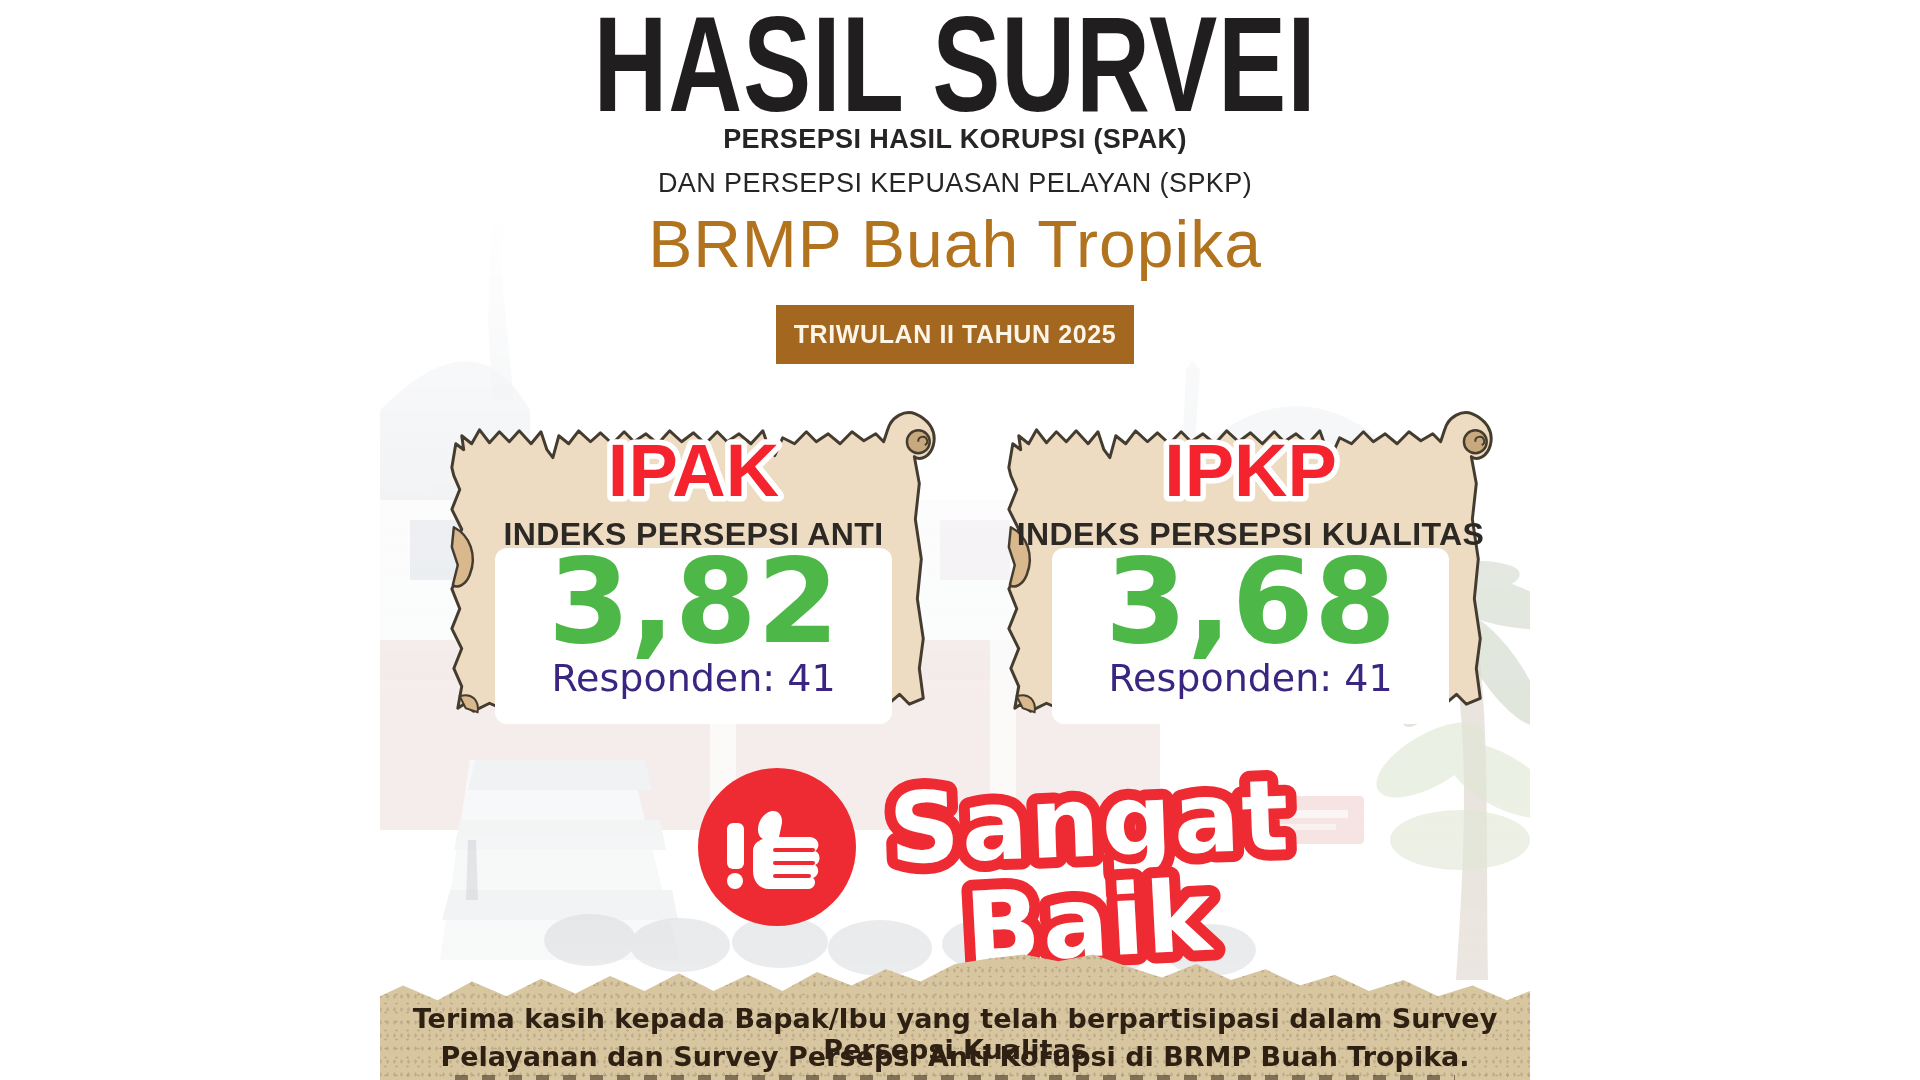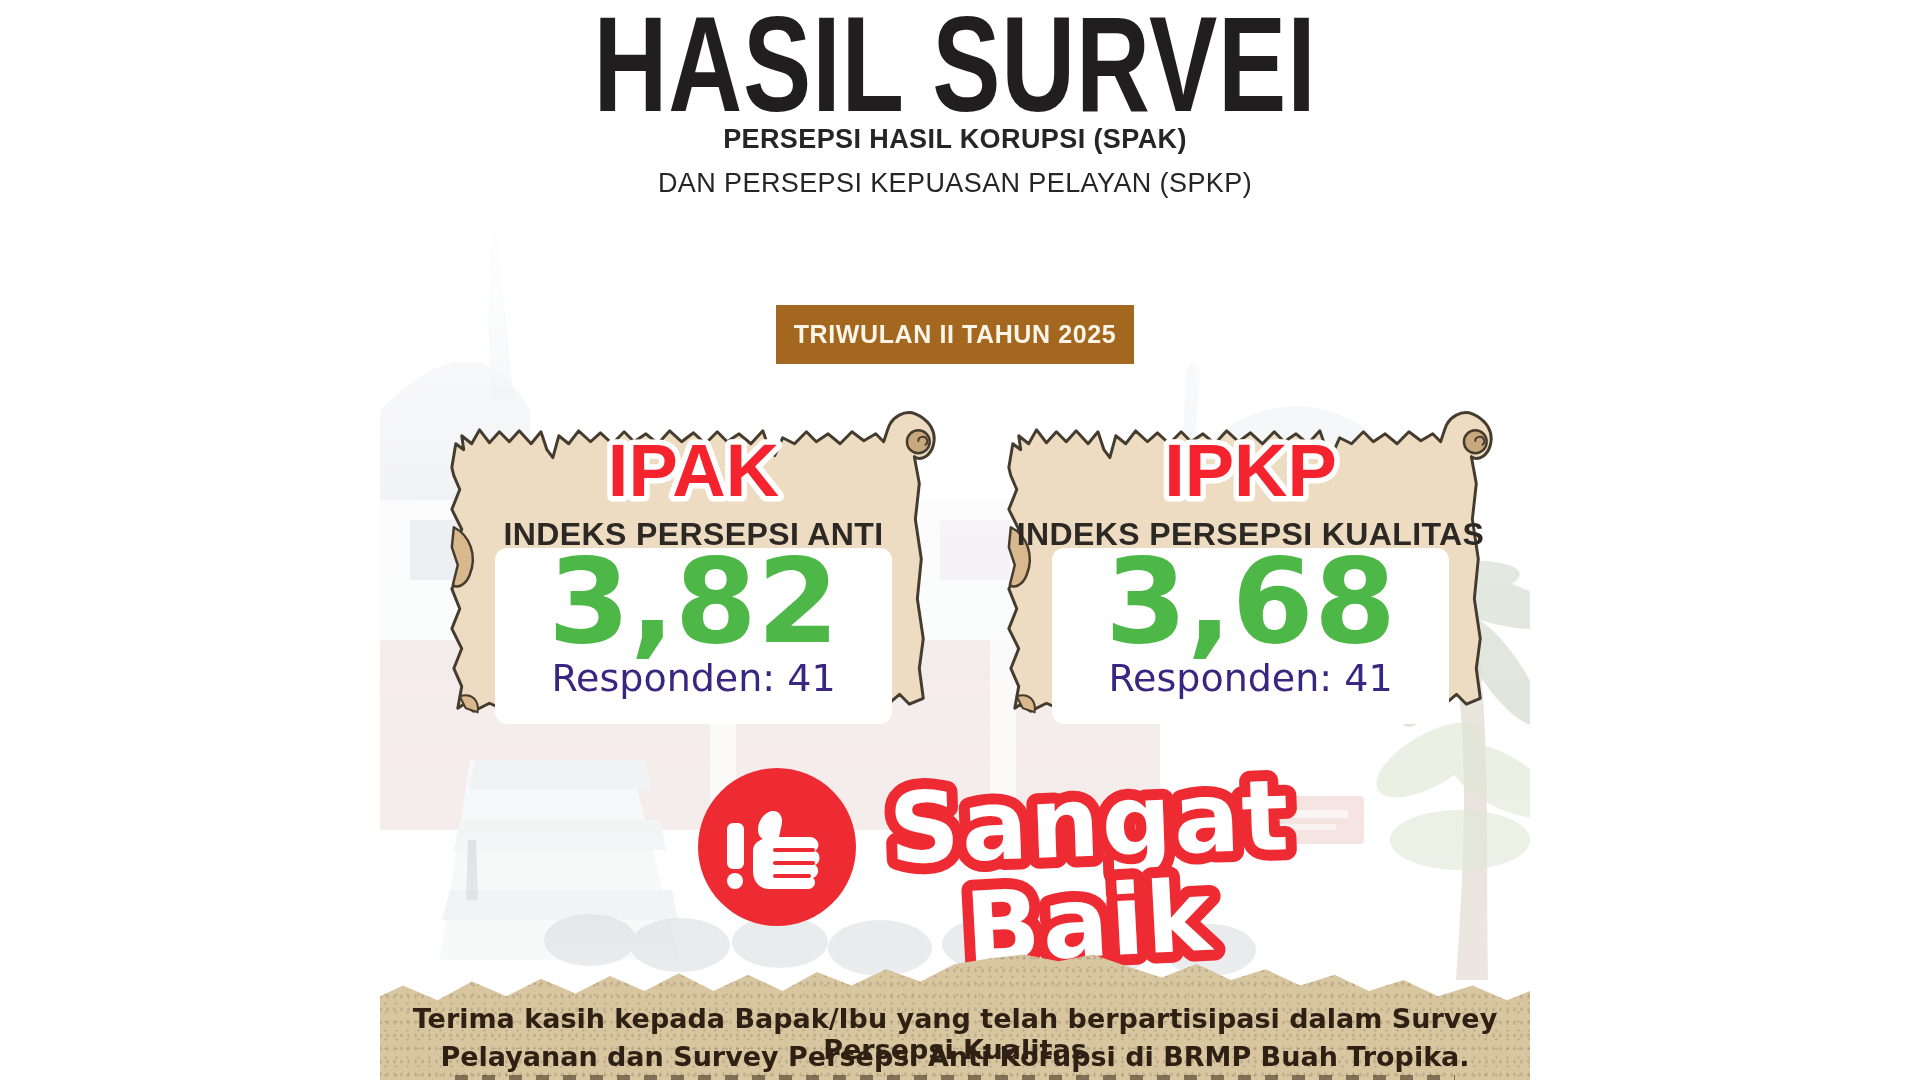--- a/index.html
+++ b/index.html
@@ -137,20 +137,21 @@
         <path d="M487,44 a4.5,4.5 0 1,1 6.5,3.5" fill="none" stroke="#453c30" stroke-width="2"></path>
         <path d="M18,130 C34,138 42,158 34,178 C30,188 22,192 17,188 L22,168 16,150 Z" fill="#d8b88c" stroke="#453c30" stroke-width="2.5" stroke-linejoin="round"></path>
         <path d="M24,300 C36,296 44,304 42,316 L30,312 Z" fill="#d8b88c" stroke="#453c30" stroke-width="2"></path>
       </g>
     </defs>
   </svg>
 
   <div class="hdr title">HASIL SURVEI</div>
   <div class="hdr sub1">PERSEPSI HASIL KORUPSI (SPAK)</div>
   <div class="hdr sub2">DAN PERSEPSI KEPUASAN PELAYAN (SPKP)</div>
+  <div class="hdr org">BRMP Buah Tropika</div>
   <div class="hdr badgewrap">
     <span class="badge">TRIWULAN II TAHUN 2025</span>
   </div>
 
   <div class="card left">
     <svg class="parch" viewBox="0 0 520 350" preserveAspectRatio="none">
         <use href="#parchment"></use>
       </svg>
     <svg class="abbr-svg" viewBox="0 0 515 96">
       <text x="50%" y="72" text-anchor="middle">IPAK</text>

